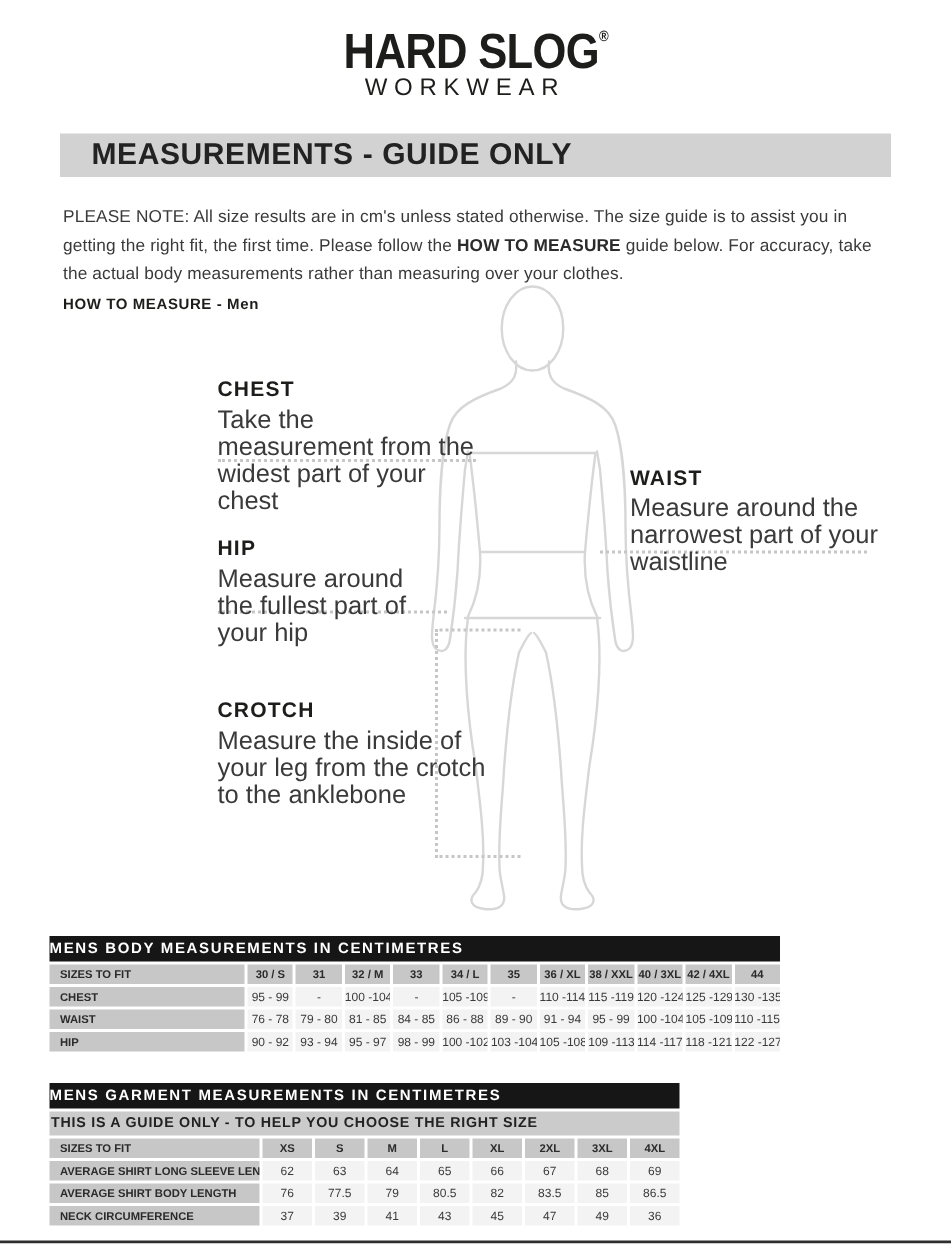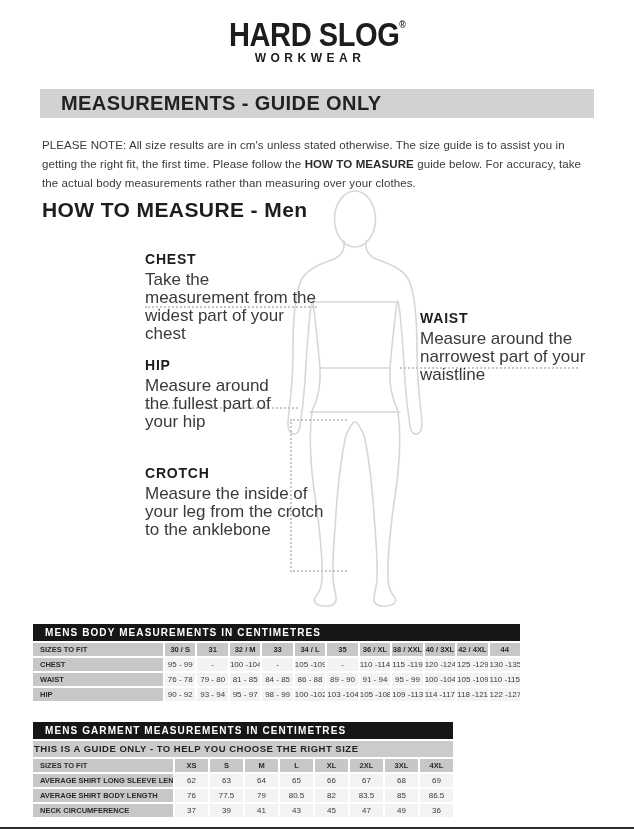--- a/index.html
+++ b/index.html
@@ -10,39 +10,39 @@
   }
   
   .logo { position:absolute; top:10px; left:0; width:634px; text-align:center; }
   .logo-inner { display:inline-block; }
   .logo-title {
     font-size:33px; font-weight:800; letter-spacing:-0.5px; color:#1d1d1b;
     transform:scaleX(0.88); transform-origin:center; white-space:nowrap; line-height:30px;
   }
   .logo-reg { font-size:10px; font-weight:700; vertical-align:18px; letter-spacing:0; }
   .logo-sub {
-    font-size:12px; font-weight:700; letter-spacing:4.5px; color:#1d1d1b;
+    font-size:16px; font-weight:400; letter-spacing:4.5px; color:#1d1d1b;
     margin-top:1px; margin-right:14px;
   }
   
   .banner {
     position:absolute; top:89px; left:40px; width:554px; height:29px;
     background:#d2d2d2; line-height:29px; padding-left:21px;
     font-size:20px; font-weight:700; letter-spacing:0.4px; color:#222;
   }
   
   .note {
     position:absolute; top:136px; left:42px; width:552px;
     font-size:11.5px; line-height:19px; color:#3a3a3a; letter-spacing:0.1px;
   }
   .note b { color:#2b2b2b; }
   
   .htm-heading {
     position:absolute; top:198px; left:42px;
-    font-size:21px; font-weight:700; letter-spacing:0.4px; color:#1d1d1b;
+    font-size:10px; font-weight:700; letter-spacing:0.4px; color:#1d1d1b;
   }
   .measure-label { position:absolute; }
   .measure-title { font-size:14px; font-weight:700; letter-spacing:0.8px; color:#1d1d1b; }
   .measure-desc { margin-top:4px; font-size:17px; line-height:18px; color:#3a3a3a; }
   .pos-chest { top:251px; left:145px; width:172px; }
   .pos-waist { top:310px; left:420px; width:190px; }
   .pos-hip   { top:357px; left:145px; width:145px; }
   .pos-crotch{ top:465px; left:145px; width:182px; }
   .dotline { position:absolute; border-top:2px dotted #c6c6c6; height:0; }
   .dot-chest { top:306px; left:145px; width:172px; }
@@ -54,21 +54,21 @@
   }
   .figure { position:absolute; top:185px; left:260px; width:200px; height:430px; }
   .figure svg { width:100%; height:100%; }
   .figure path, .figure ellipse { fill:none; stroke:#d7d7d7; stroke-width:1.6; stroke-linecap:round; }
   
   .tbl { position:absolute; left:33px; }
   .tbl-body { top:624px; width:487px; }
   .tbl-garment { top:722px; width:420px; }
   .tbl-titlebar {
     background:#161616; color:#ffffff; height:17px; line-height:17px;
-    font-size:10px; font-weight:700; letter-spacing:1.1px; padding-left:12px;
+    font-size:10px; font-weight:700; letter-spacing:1.1px; padding-left:0;
   }
   .tbl-subtitlebar {
     background:#cbcbcb; color:#222; height:16px; line-height:16px; margin-top:2px;
     font-size:9.5px; font-weight:700; letter-spacing:0.5px; padding-left:1px;
   }
   .grid { display:grid; gap:2px; margin-top:2px; background:#fff; }
   .grid-body { grid-template-columns:130px repeat(11, 1fr); }
   .grid-garment { grid-template-columns:140px repeat(8, 1fr); }
   .cell {
     height:13px; line-height:13px; font-size:7.5px; text-align:center;

